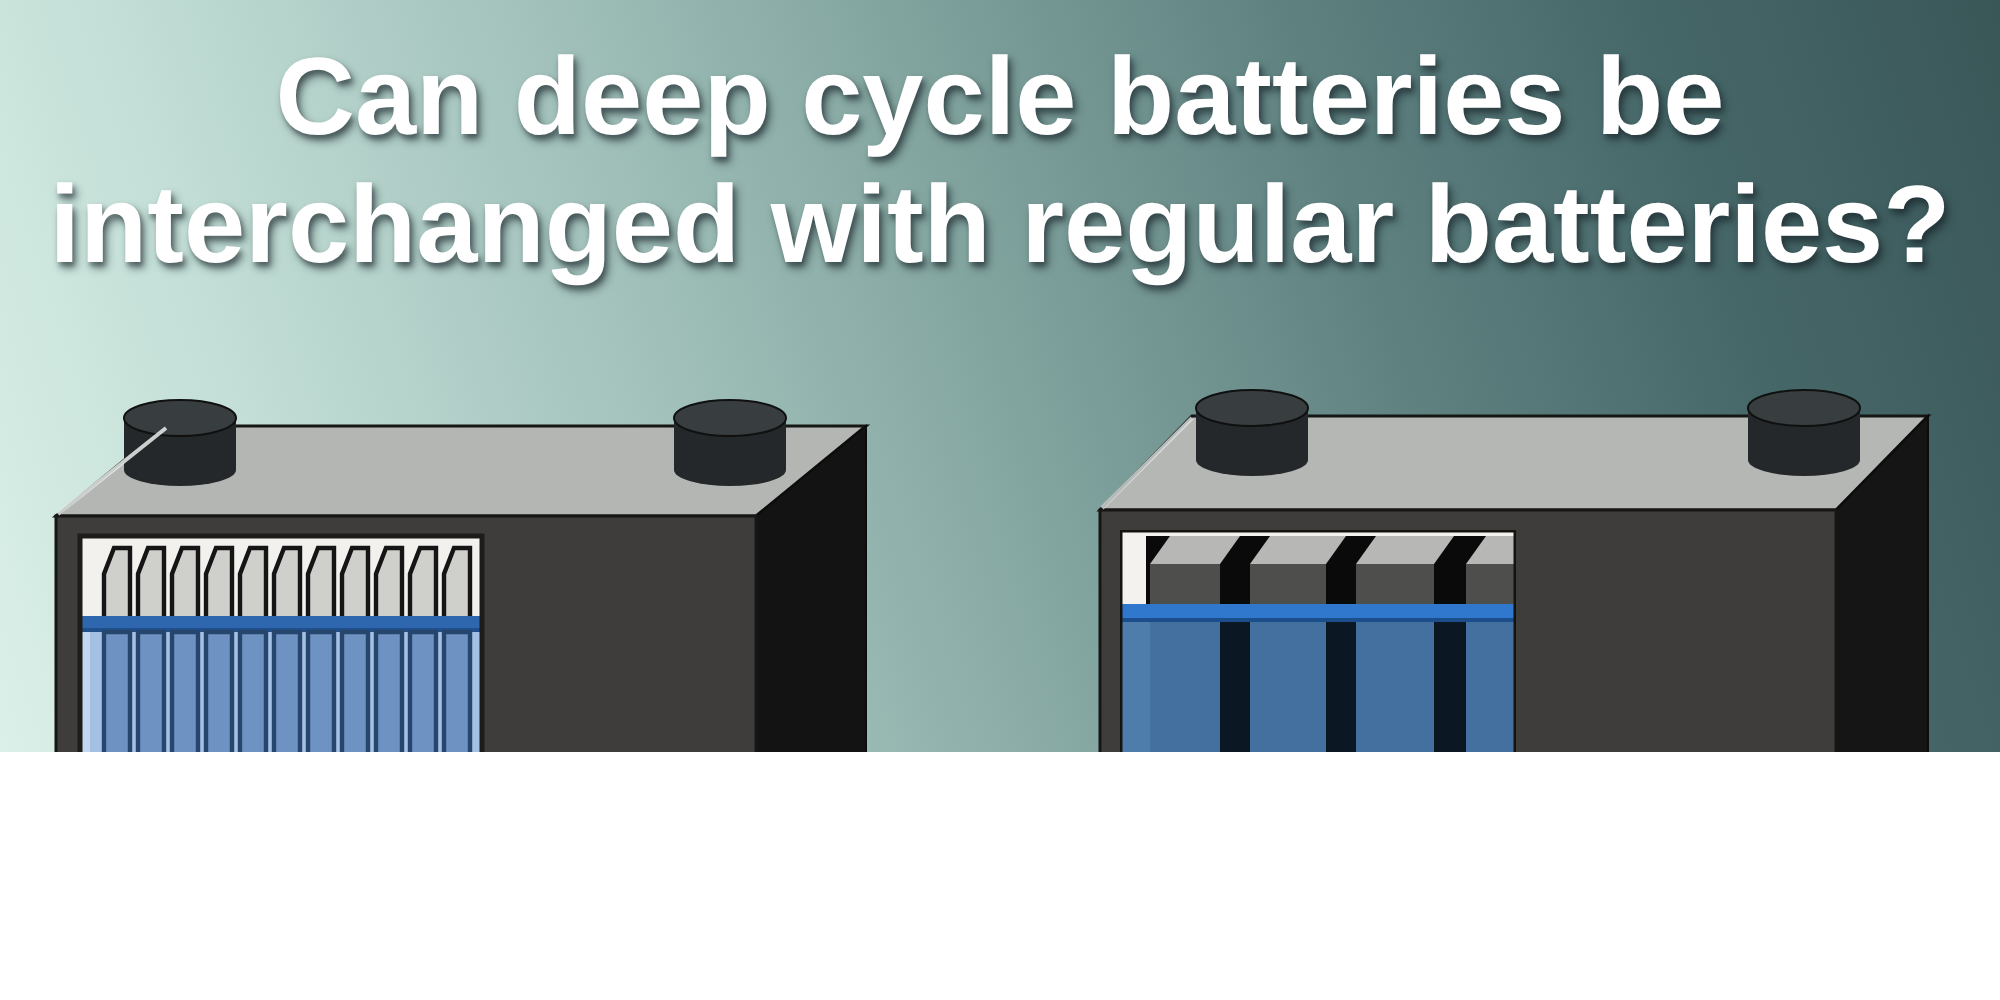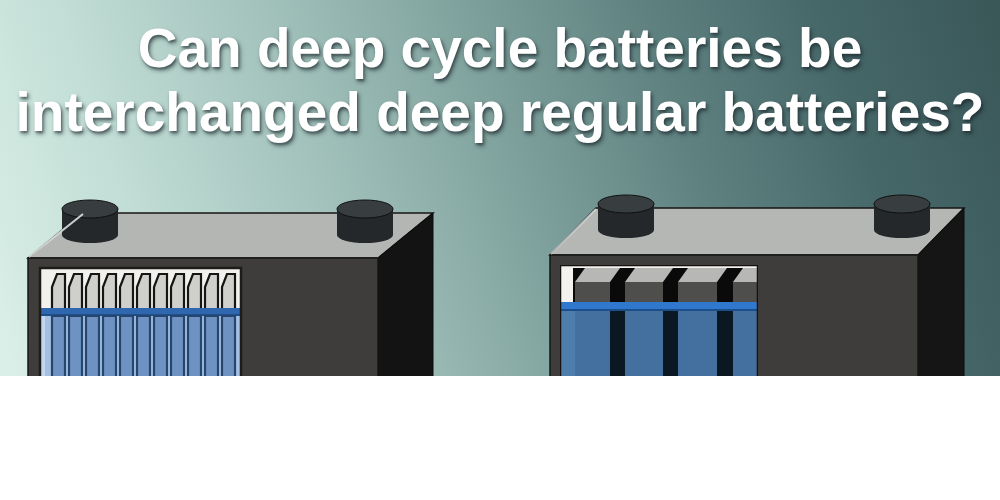--- a/index.html
+++ b/index.html
@@ -29,21 +29,21 @@
   #battery-left{left:25px;top:195px;width:460px;height:290px;}
   #battery-right{left:540px;top:190px;width:440px;height:290px;}
 </style>
 </head>
 <body>
 
 <div class="stage">
 
   <h1 class="title" style="margin:0;">
     <span>Can deep cycle batteries be</span>
-    <span>interchanged deep regular batteries?</span>
+    <span>interchanged with regular batteries?</span>
   </h1>
 
   <svg id="battery-left" class="battery-svg" viewBox="0 0 460 290">
       <g>
         <polygon points="3,63 58,18 408,18 353,63" fill="#b4b6b3" stroke="#161614" stroke-width="1.5"></polygon>
         <polygon points="353,63 408,18 408,222 353,267" fill="#131313" stroke="#0c0c0c" stroke-width="1"></polygon>
         <g>
           <ellipse cx="65" cy="40" rx="28" ry="8" fill="#24282a"></ellipse>
           <rect x="37" y="14" width="56" height="26" fill="#24282a"></rect>
           <ellipse cx="65" cy="14" rx="28" ry="9" fill="#383e3f" stroke="#101010" stroke-width="1"></ellipse>

